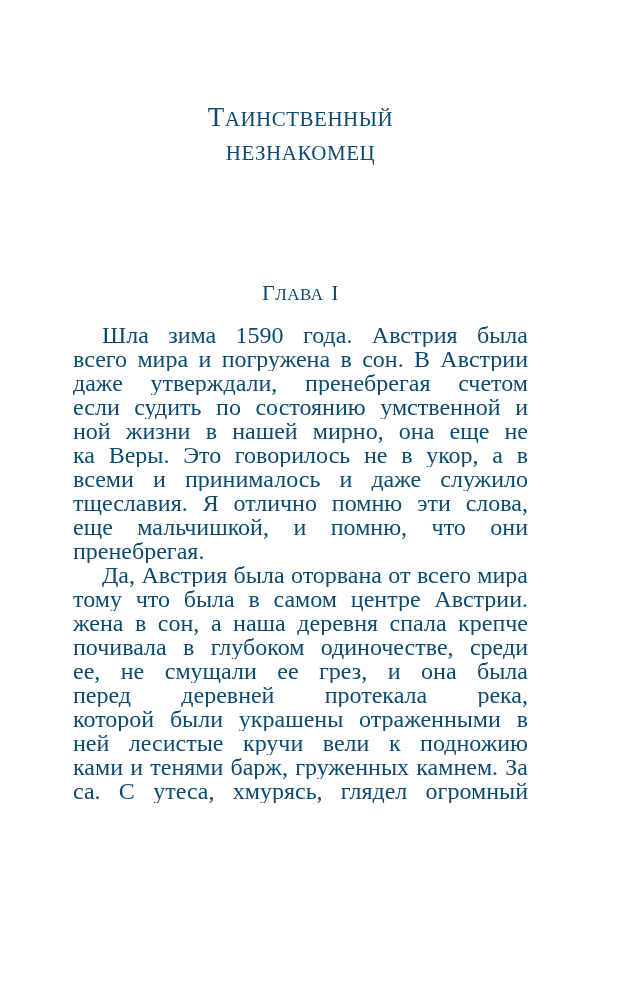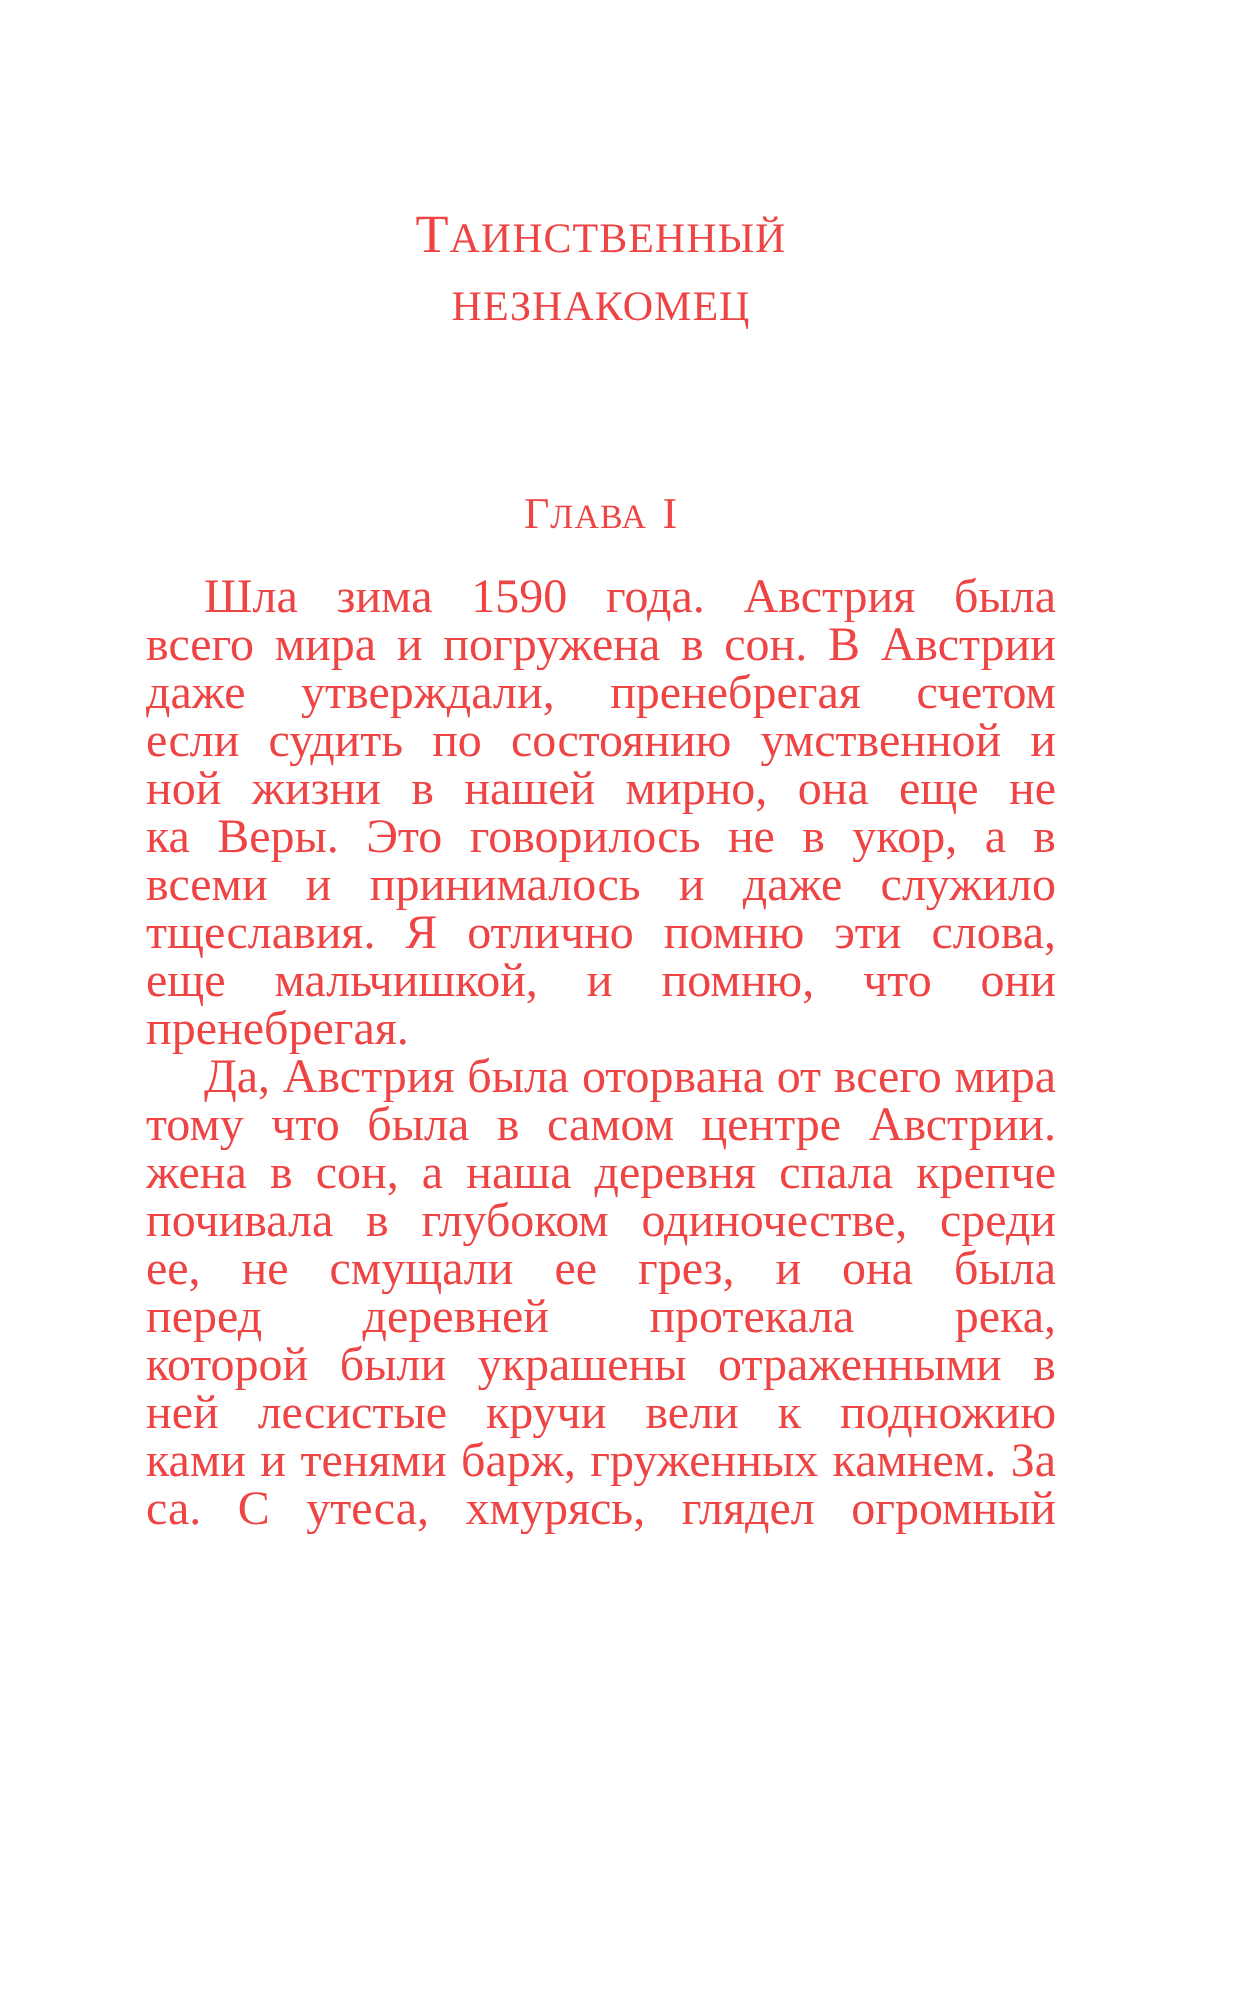--- a/index.html
+++ b/index.html
@@ -5,21 +5,21 @@
   html, body {
     margin: 0;
     padding: 0;
     background: #ffffff;
   }
   .page {
     position: relative;
     width: 619px;
     height: 1000px;
     background: #ffffff;
-    color: #ef4444;
+    color: #0c4a6e;
     font-family: "Liberation Serif", "DejaVu Serif", serif;
     overflow: hidden;
   }
   .content {
     width: 455px;
     margin-left: 73px;
   }
   
   .book-title {
     margin-top: 100px;
@@ -27,21 +27,21 @@
     font-size: 21px;
     line-height: 34px;
     letter-spacing: 0.5px;
     font-weight: 400;
   }
   .book-title .initial {
     font-size: 27px;
   }
   
   .chapter-heading {
-    margin-top: 74px;
+    margin-top: 110px;
     text-align: center;
     font-size: 17px;
     line-height: 26px;
     letter-spacing: 0.5px;
     font-weight: 400;
   }
   .chapter-heading .big {
     font-size: 22px;
   }
   .chapter-heading .numeral {

